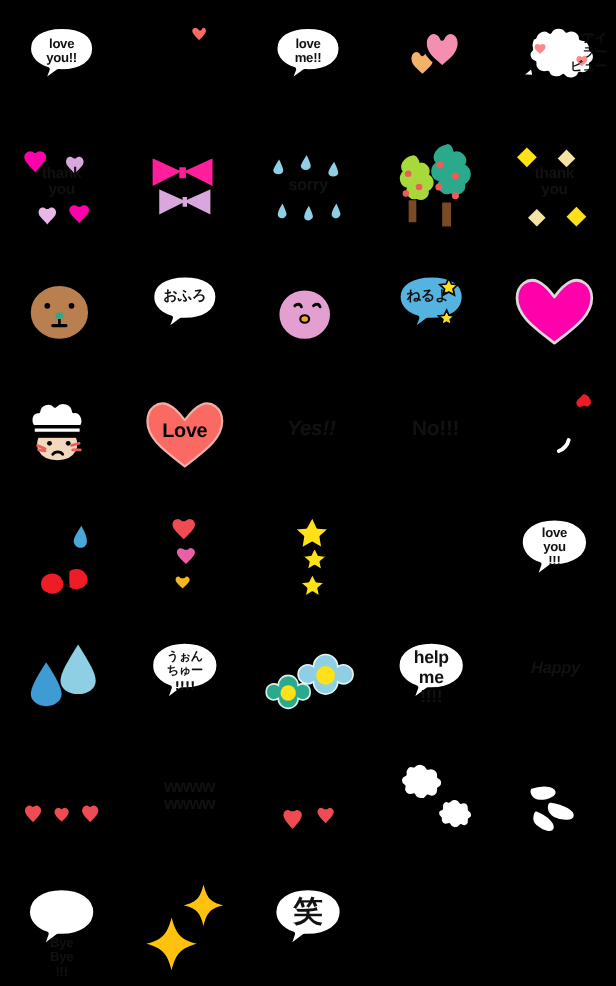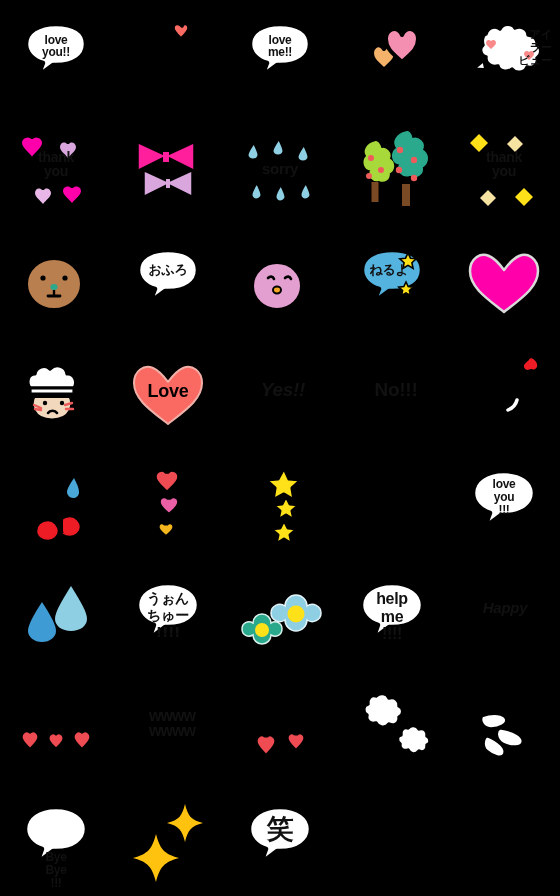--- a/index.html
+++ b/index.html
@@ -343,21 +343,21 @@
         <path d="M63 18c-10 16-16 26-16 33s7 12 16 12 16-5 16-12-6-17-16-33z" fill="#8ecfe3"></path>
       </svg>
     </div>
   </div>
 
   <div class="cell">
     <div class="art">
       <svg viewBox="0 0 96 96">
         <path d="M48 15c-18 0-31 9-31 22 0 9 7 17 17 20l-5 14 16-12c1 0 2 .1 3 .1 18 0 31-9 31-22S66 15 48 15z" fill="#fff" stroke="#000" stroke-width="4.5" stroke-linejoin="round"></path>
       </svg>
-      <div class="cap jp" style="top:22px; font-size:14px; line-height:1.22;">うぉん
+      <div class="cap jp" style="top:22px; font-size:11px; line-height:1.22;">うぉん
 ちゅー
 !!!!</div>
     </div>
   </div>
 
   <div class="cell">
     <div class="art">
       <svg viewBox="0 0 96 96">
         <g transform="translate(30,62)">
           <path d="M0-16c5 0 9 4 9 9 5-3 11 0 11 6s-6 9-11 6c0 5-4 9-9 9s-9-4-9-9c-5 3-11 0-11-6s6-9 11-6c0-5 4-9 9-9z" fill="#2aa98d" stroke="#d9f0ea" stroke-width="1.5"></path>

